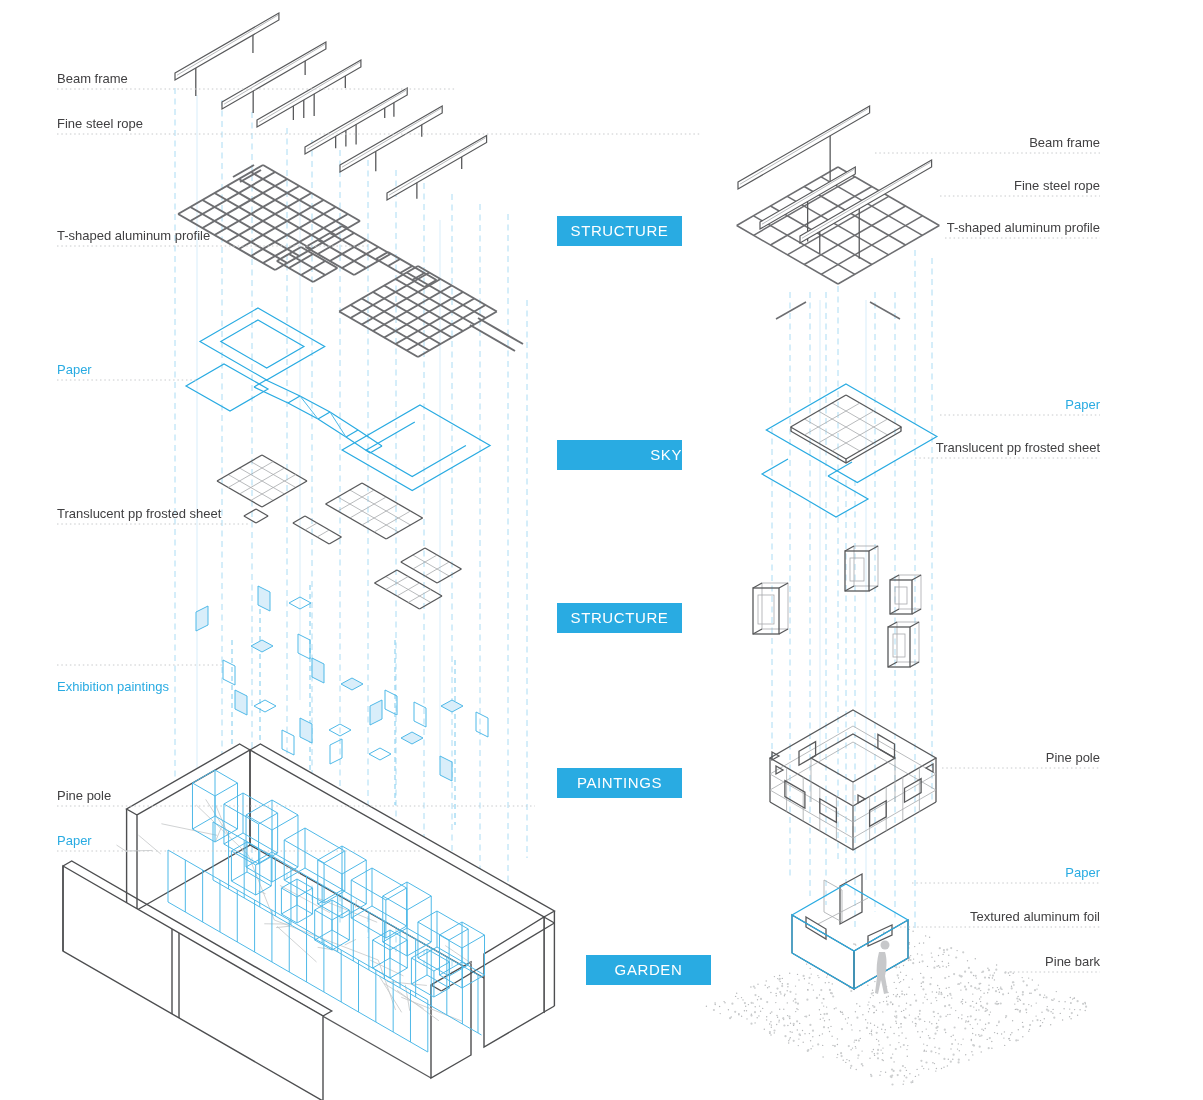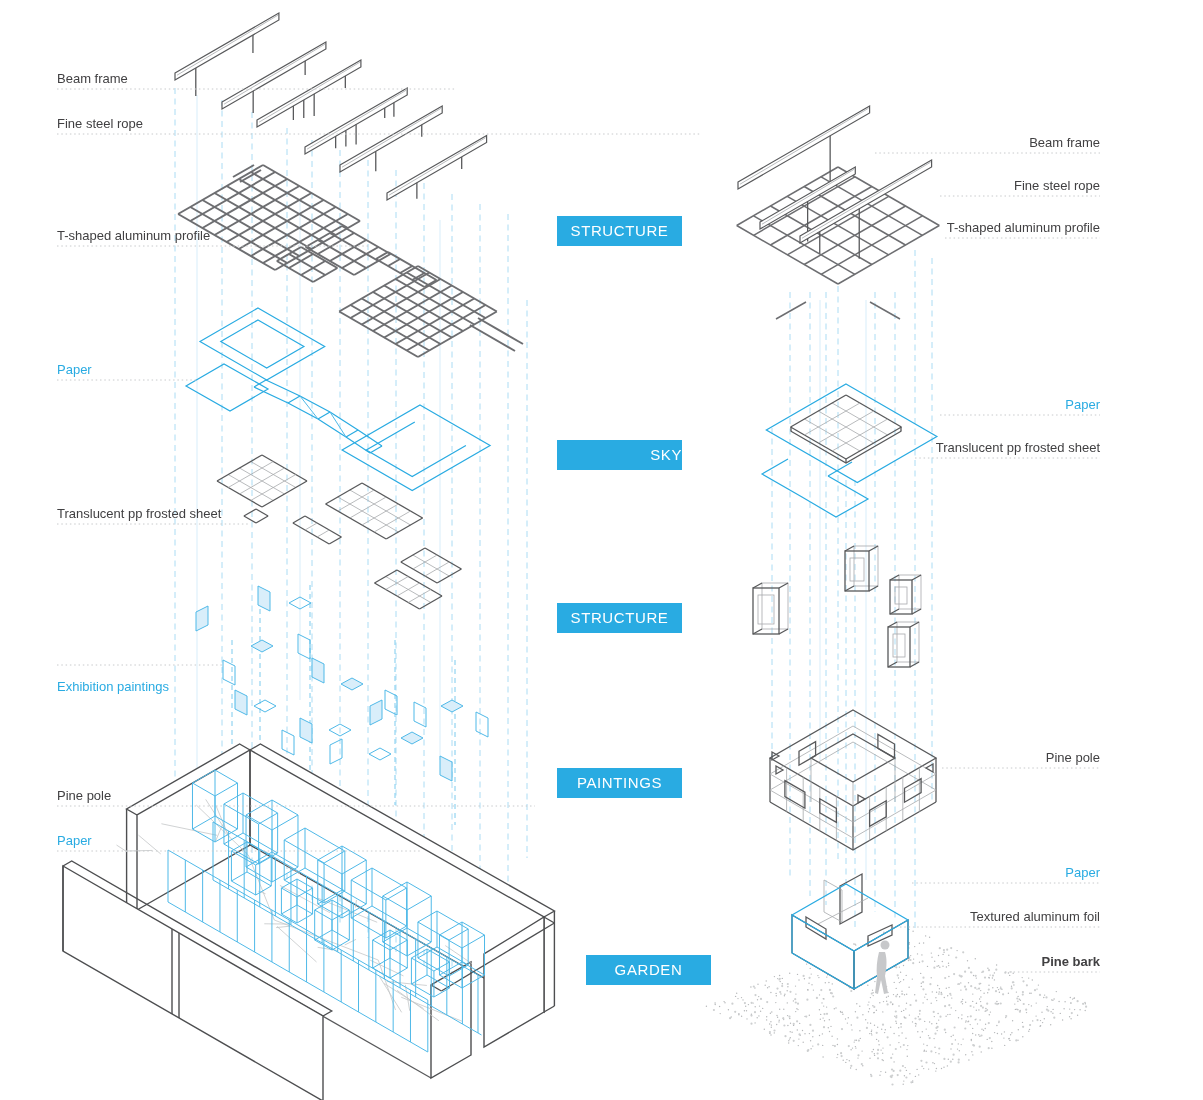--- a/index.html
+++ b/index.html
@@ -1517,15 +1517,15 @@
       <div class="lab" style="left: 57px; top: 789px;">Pine pole</div>
       <div class="lab blue" style="left: 57px; top: 834px;">Paper</div>
       <div class="lab right" style="right: 103px; top: 136px;">Beam frame</div>
       <div class="lab right" style="right: 103px; top: 179px;">Fine steel rope</div>
       <div class="lab right" style="right: 103px; top: 221px;">T-shaped aluminum profile</div>
       <div class="lab right blue" style="right: 103px; top: 398px;">Paper</div>
       <div class="lab right" style="right: 103px; top: 441px;">Translucent pp frosted sheet</div>
       <div class="lab right" style="right: 103px; top: 751px;">Pine pole</div>
       <div class="lab right blue" style="right: 103px; top: 866px;">Paper</div>
       <div class="lab right" style="right: 103px; top: 910px;">Textured aluminum foil</div>
-      <div class="lab right" style="right: 103px; top: 955px; font-weight: bold;">Pine bark</div>
+      <div class="lab right" style="right: 103px; top: 955px;">Pine bark</div>
     </div>
 </div>
 
 </body></html>

